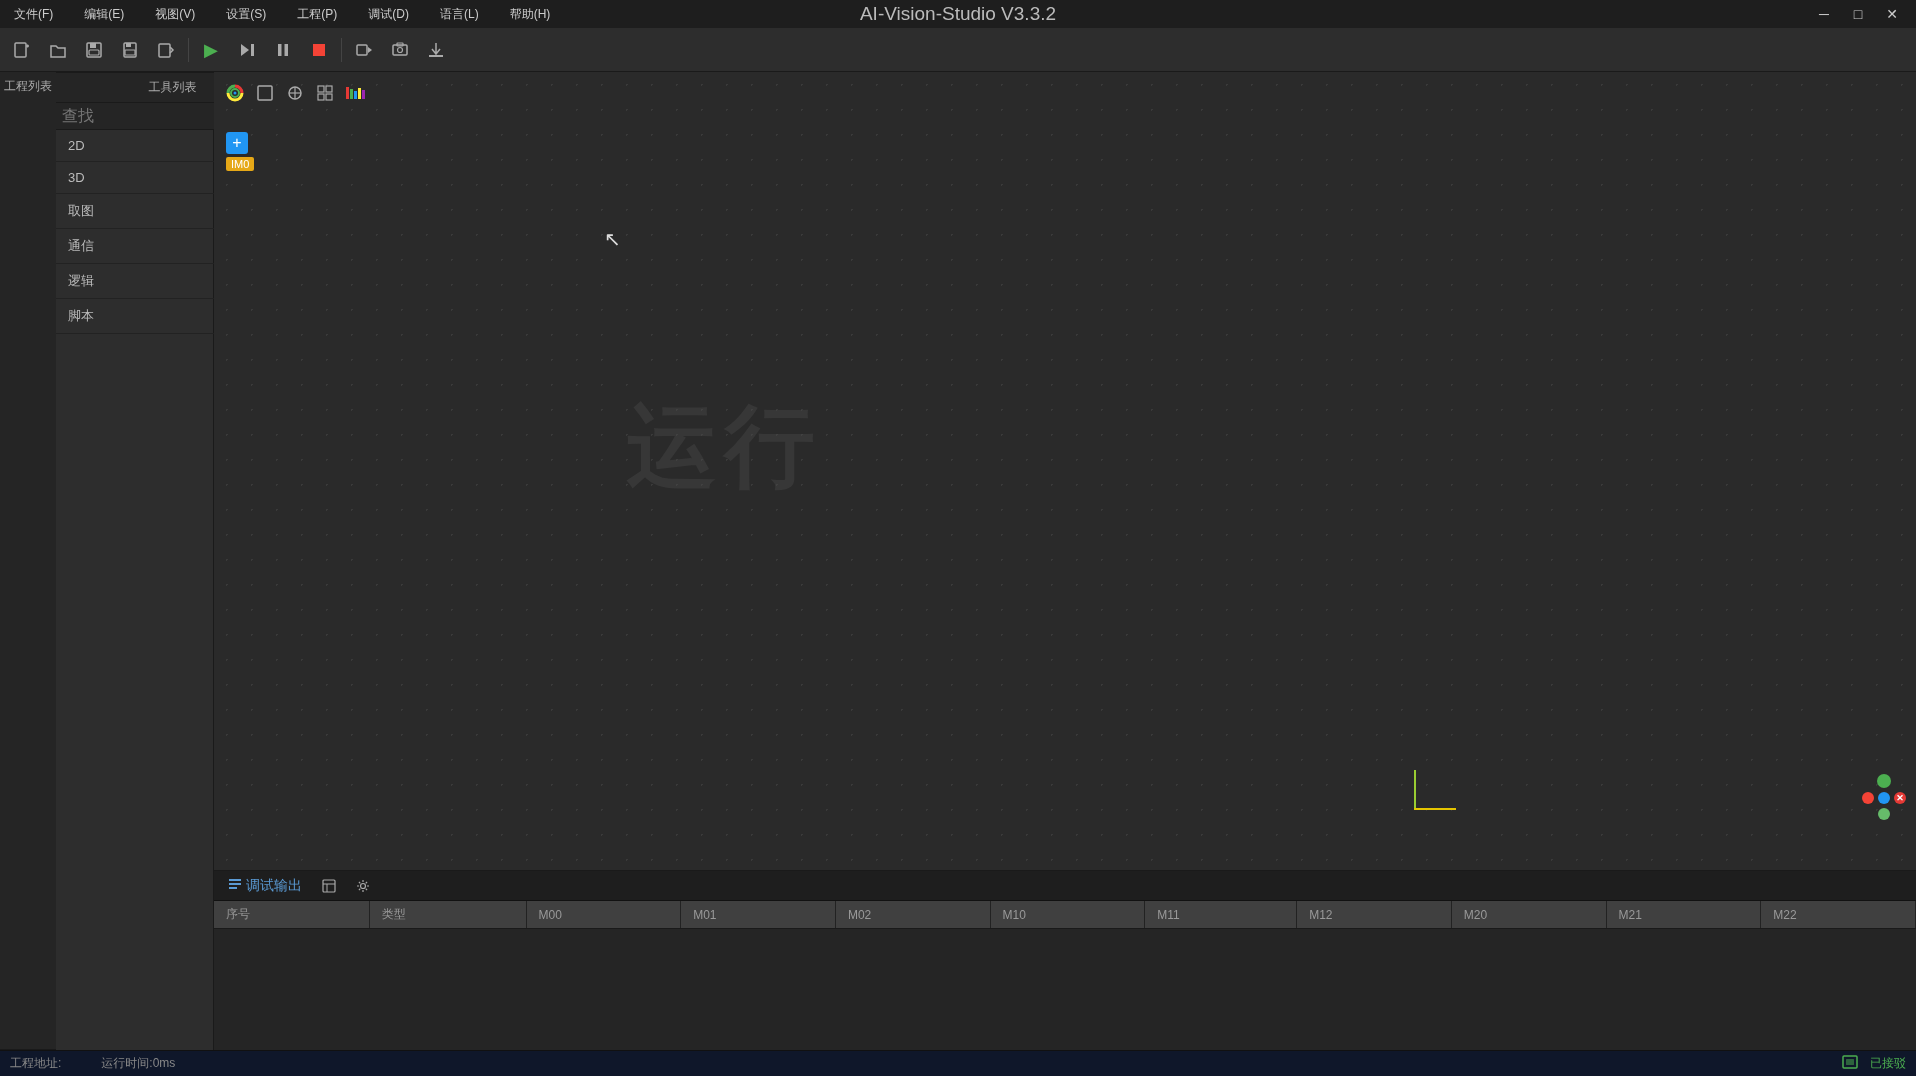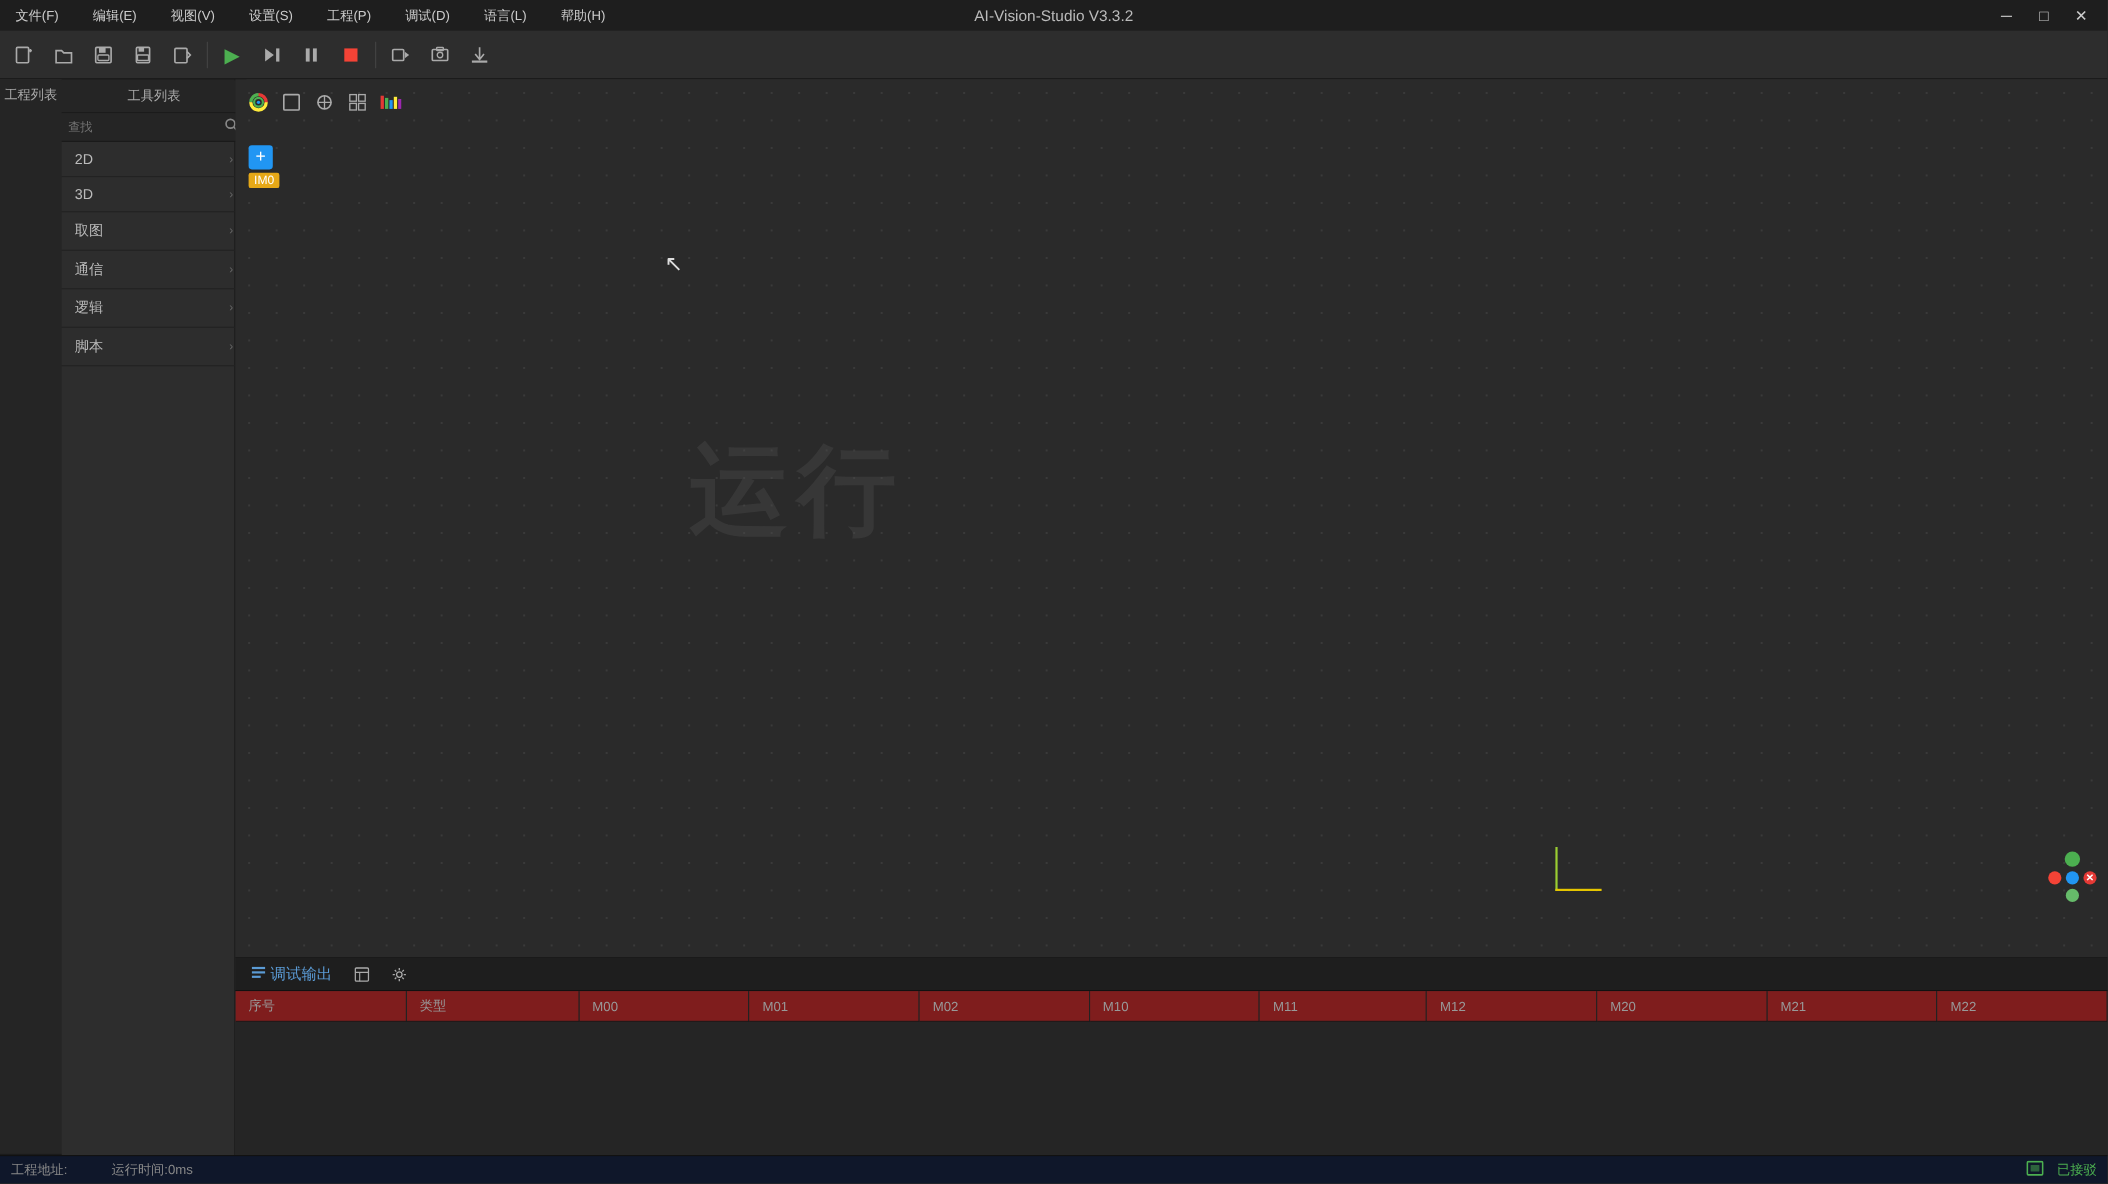--- a/index.html
+++ b/index.html
@@ -33,21 +33,21 @@
     .titlebar-menu span {
       padding: 2px 6px;
       cursor: pointer;
       font-size: 12px;
       color: #ccc;
     }
     .titlebar-title {
       position: absolute;
       left: 50%;
       transform: translateX(-50%);
-      font-size: 14px;
+      font-size: 19px;
       color: #bbb;
     }
     .titlebar-controls {
       display: flex;
       gap: 2px;
     }
     .titlebar-controls button {
       width: 32px;
       height: 22px;
       background: none;
@@ -349,21 +349,21 @@
     .debug-table-wrap {
       flex: 1;
       overflow: auto;
     }
     .debug-table {
       width: 100%;
       border-collapse: collapse;
       font-size: 12px;
     }
     .debug-table th {
-      background: #7f1d1d;
+      background: #404040;
       color: #999;
       padding: 5px 12px;
       text-align: left;
       border-bottom: 1px solid #1a1a1a;
       border-right: 1px solid #222;
       font-weight: normal;
       white-space: nowrap;
     }
 
     
@@ -487,21 +487,21 @@
 
 <div class="main-layout">
 
   <div class="left-panel">
     <div class="panel-section-header">工程列表</div>
     <div class="project-list-area"></div>
 
     <div class="tool-panel">
       <div class="panel-section-header">工具列表</div>
       <div class="search-bar">
-        <input type="text" style="flex: 1 1 0%; background: none; border: none; outline: none; color: rgb(187, 187, 187); font-size: 11px; font-family: inherit;" placeholder="查找">
+        <input type="text" style="flex: 1 1 0%; background: none; border: none; outline: none; color: rgb(187, 187, 187); font-size: 16px; font-family: inherit;" placeholder="查找">
         <span class="search-icon-wrap">
           <svg width="14" height="14" viewBox="0 0 14 14" fill="none">
             <circle cx="5.5" cy="5.5" r="4" stroke="#888" stroke-width="1.5"></circle>
             <line x1="8.5" y1="8.5" x2="12" y2="12" stroke="#888" stroke-width="1.5"></line>
           </svg>
         </span>
       </div>
       <div class="tool-item">
         <span>2D</span>
         <span class="chevron">›</span>

